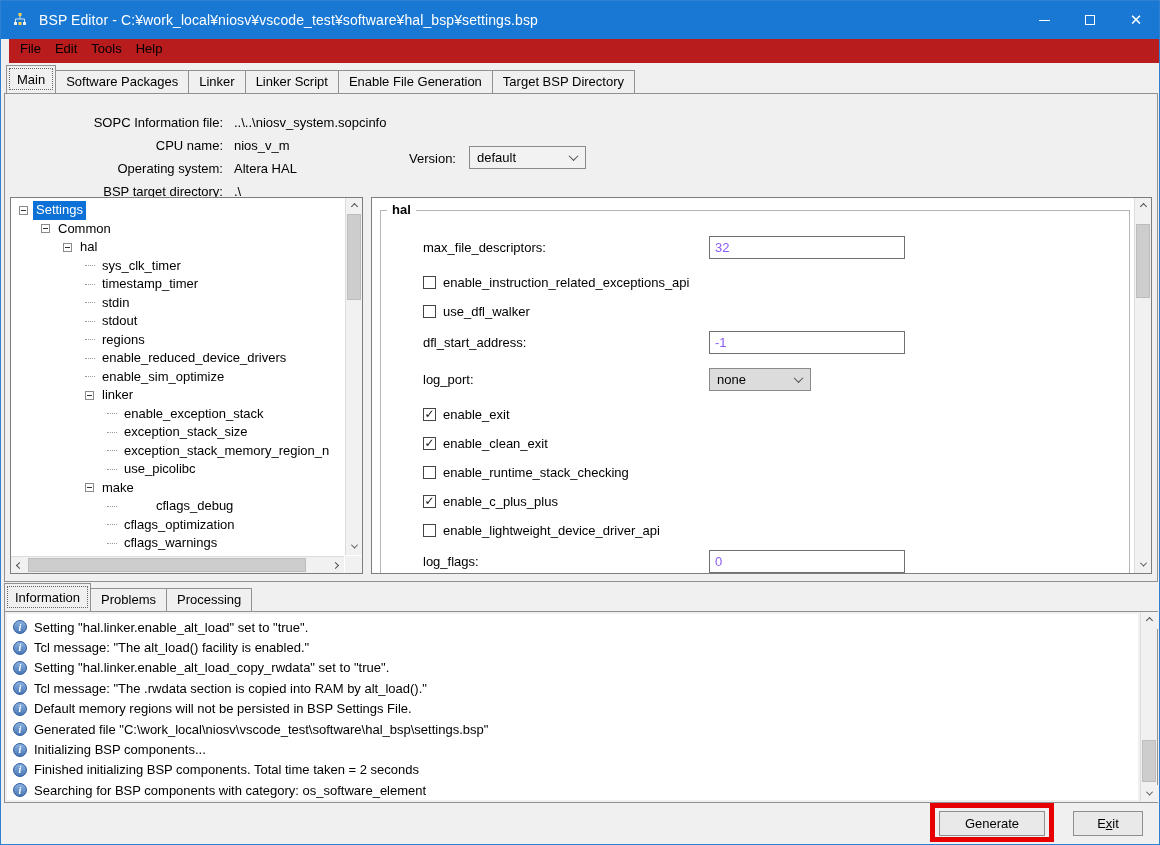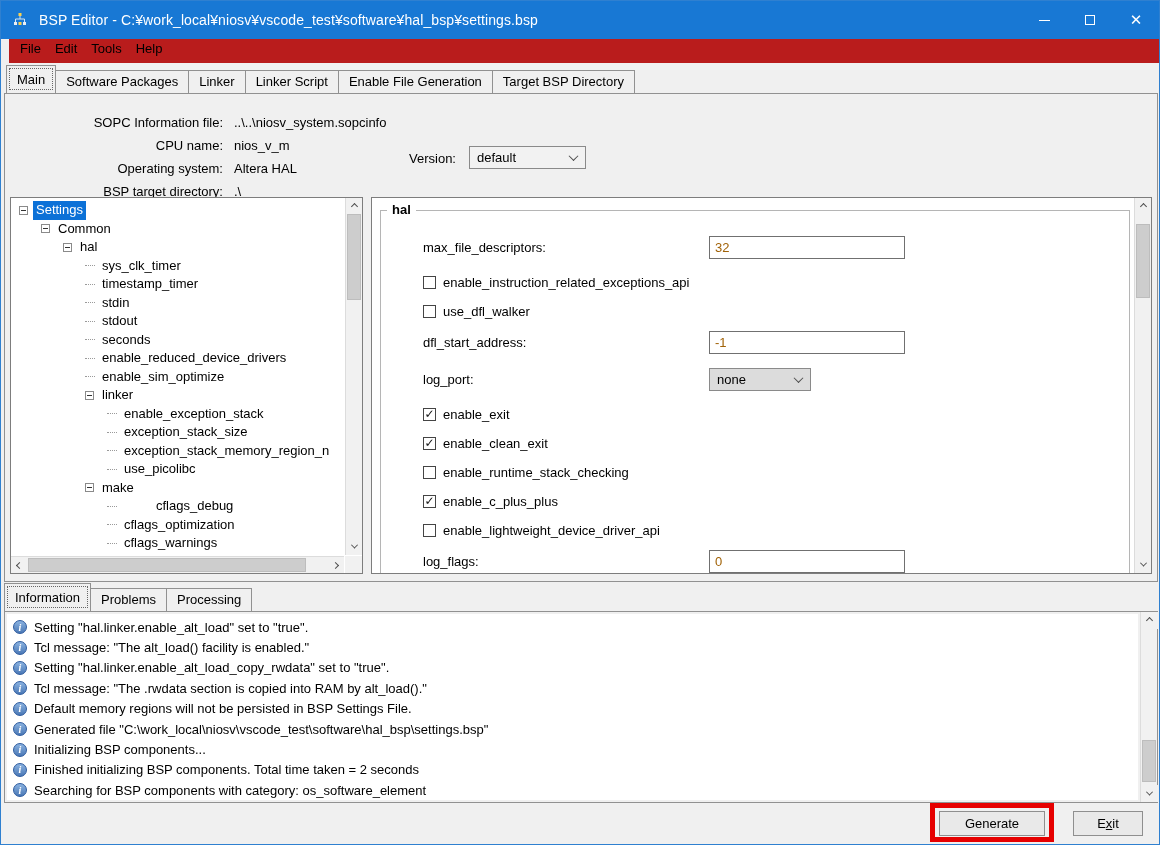--- a/index.html
+++ b/index.html
@@ -68,21 +68,21 @@
   .corner{position:absolute;right:0;bottom:0;width:17px;height:17px;background:#f1f1f1;}
 
   
   .groupbox{position:absolute;left:8px;top:12px;width:750px;height:600px;border:1px solid #b5b5b5;}
   .group-title{position:absolute;top:-9px;left:6px;background:#fff;padding:0 5px;font-size:13px;font-weight:bold;color:#000;}
   .fields{position:absolute;left:42px;top:0;right:12px;padding-top:24px;}
   .frow{display:flex;align-items:center;}
   .frow.text{height:24px;margin-bottom:13px;}
   .frow.check{height:20px;margin-bottom:9px;}
   .flabel{display:inline-block;width:286px;font-size:13px;color:#000;}
-  .finput{width:196px;height:23px;border:1px solid #707070;background:#fff;font-size:13px;padding:1px 5px;color:#a16207;}
+  .finput{width:196px;height:23px;border:1px solid #707070;background:#fff;font-size:13px;padding:1px 5px;color:#8b5cf6;}
   .fselect{width:102px;height:23px;background:#dcdcdc;border:1px solid #8a8a8a;display:flex;align-items:center;font-size:13px;}
   .fselect .selval{flex:1;padding-left:7px;}
   .cbox{width:13px;height:13px;border:1px solid #444;background:#fff;margin-right:7px;display:inline-flex;align-items:center;justify-content:center;font-size:12px;line-height:11px;color:#111;flex:0 0 auto;}
   .clabel{font-size:13px;color:#000;}
 
   
   .tabstrip.bottom{top:586px;height:24px;}
   .bottom-pane{position:absolute;left:3px;top:610px;width:1154px;height:192px;border:1px solid #919191;background:#f0f0f0;}
   .log-area{position:absolute;left:2px;top:2px;bottom:2px;right:19px;background:#fff;overflow:hidden;padding:3px 6px;}
   .lrow{height:20.4px;display:flex;align-items:center;white-space:nowrap;}
@@ -193,21 +193,21 @@
             <div class="trow" style="padding-left: 72px;">
               <span class="connector"></span>
               <span class="tlabel">stdin</span>
             </div>
             <div class="trow" style="padding-left: 72px;">
               <span class="connector"></span>
               <span class="tlabel">stdout</span>
             </div>
             <div class="trow" style="padding-left: 72px;">
               <span class="connector"></span>
-              <span class="tlabel">seconds</span>
+              <span class="tlabel">regions</span>
             </div>
             <div class="trow" style="padding-left: 72px;">
               <span class="connector"></span>
               <span class="tlabel">enable_reduced_device_drivers</span>
             </div>
             <div class="trow" style="padding-left: 72px;">
               <span class="connector"></span>
               <span class="tlabel">enable_sim_optimize</span>
             </div>
             <div class="trow" style="padding-left: 72px;">

